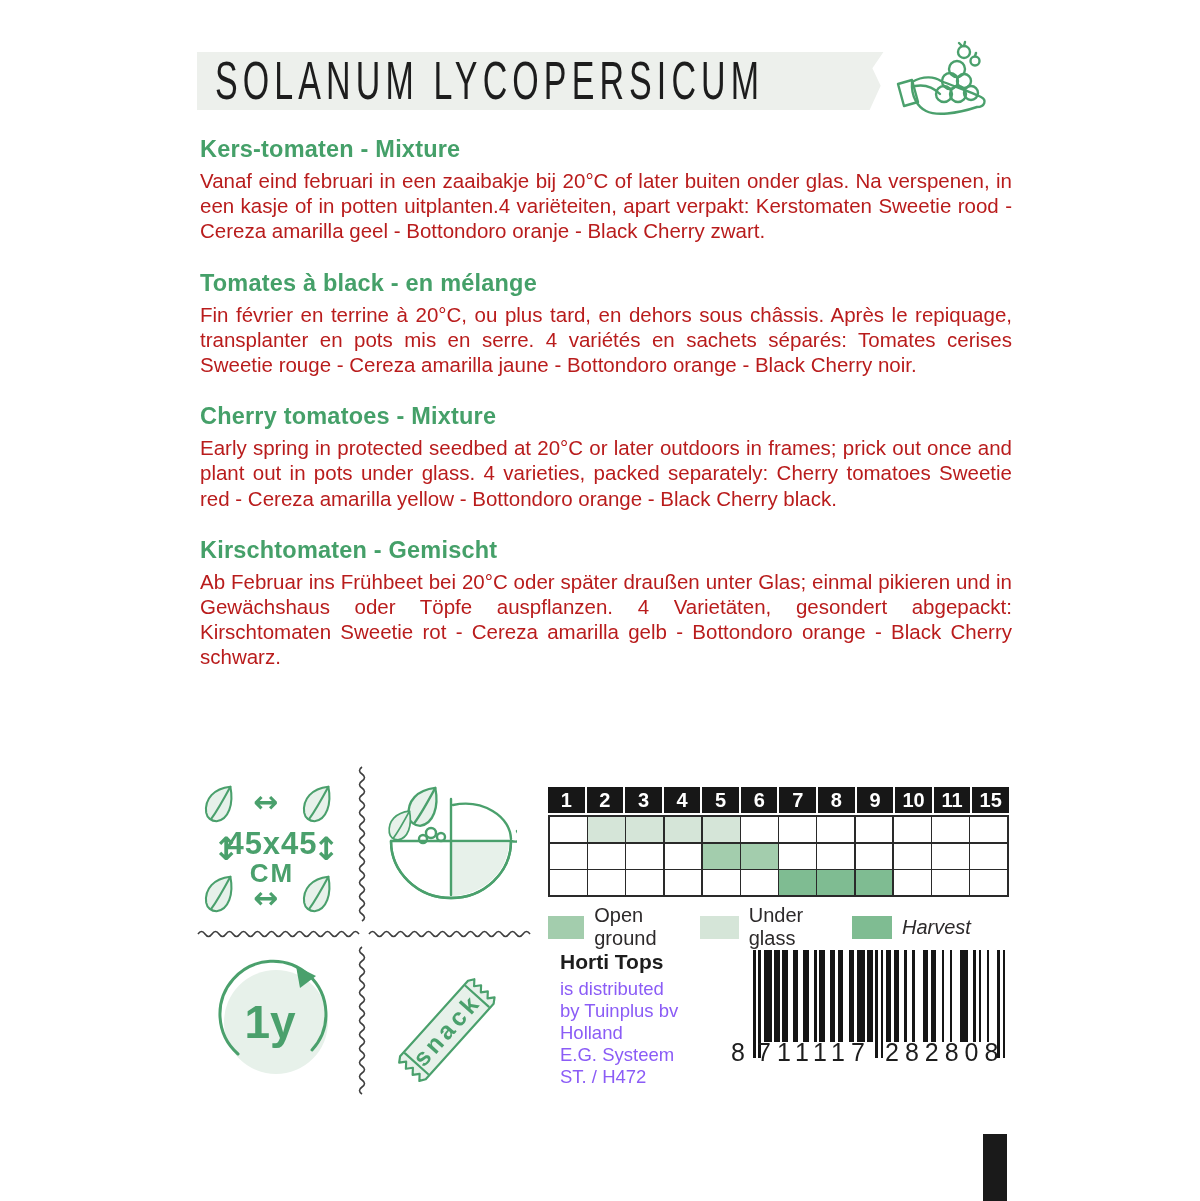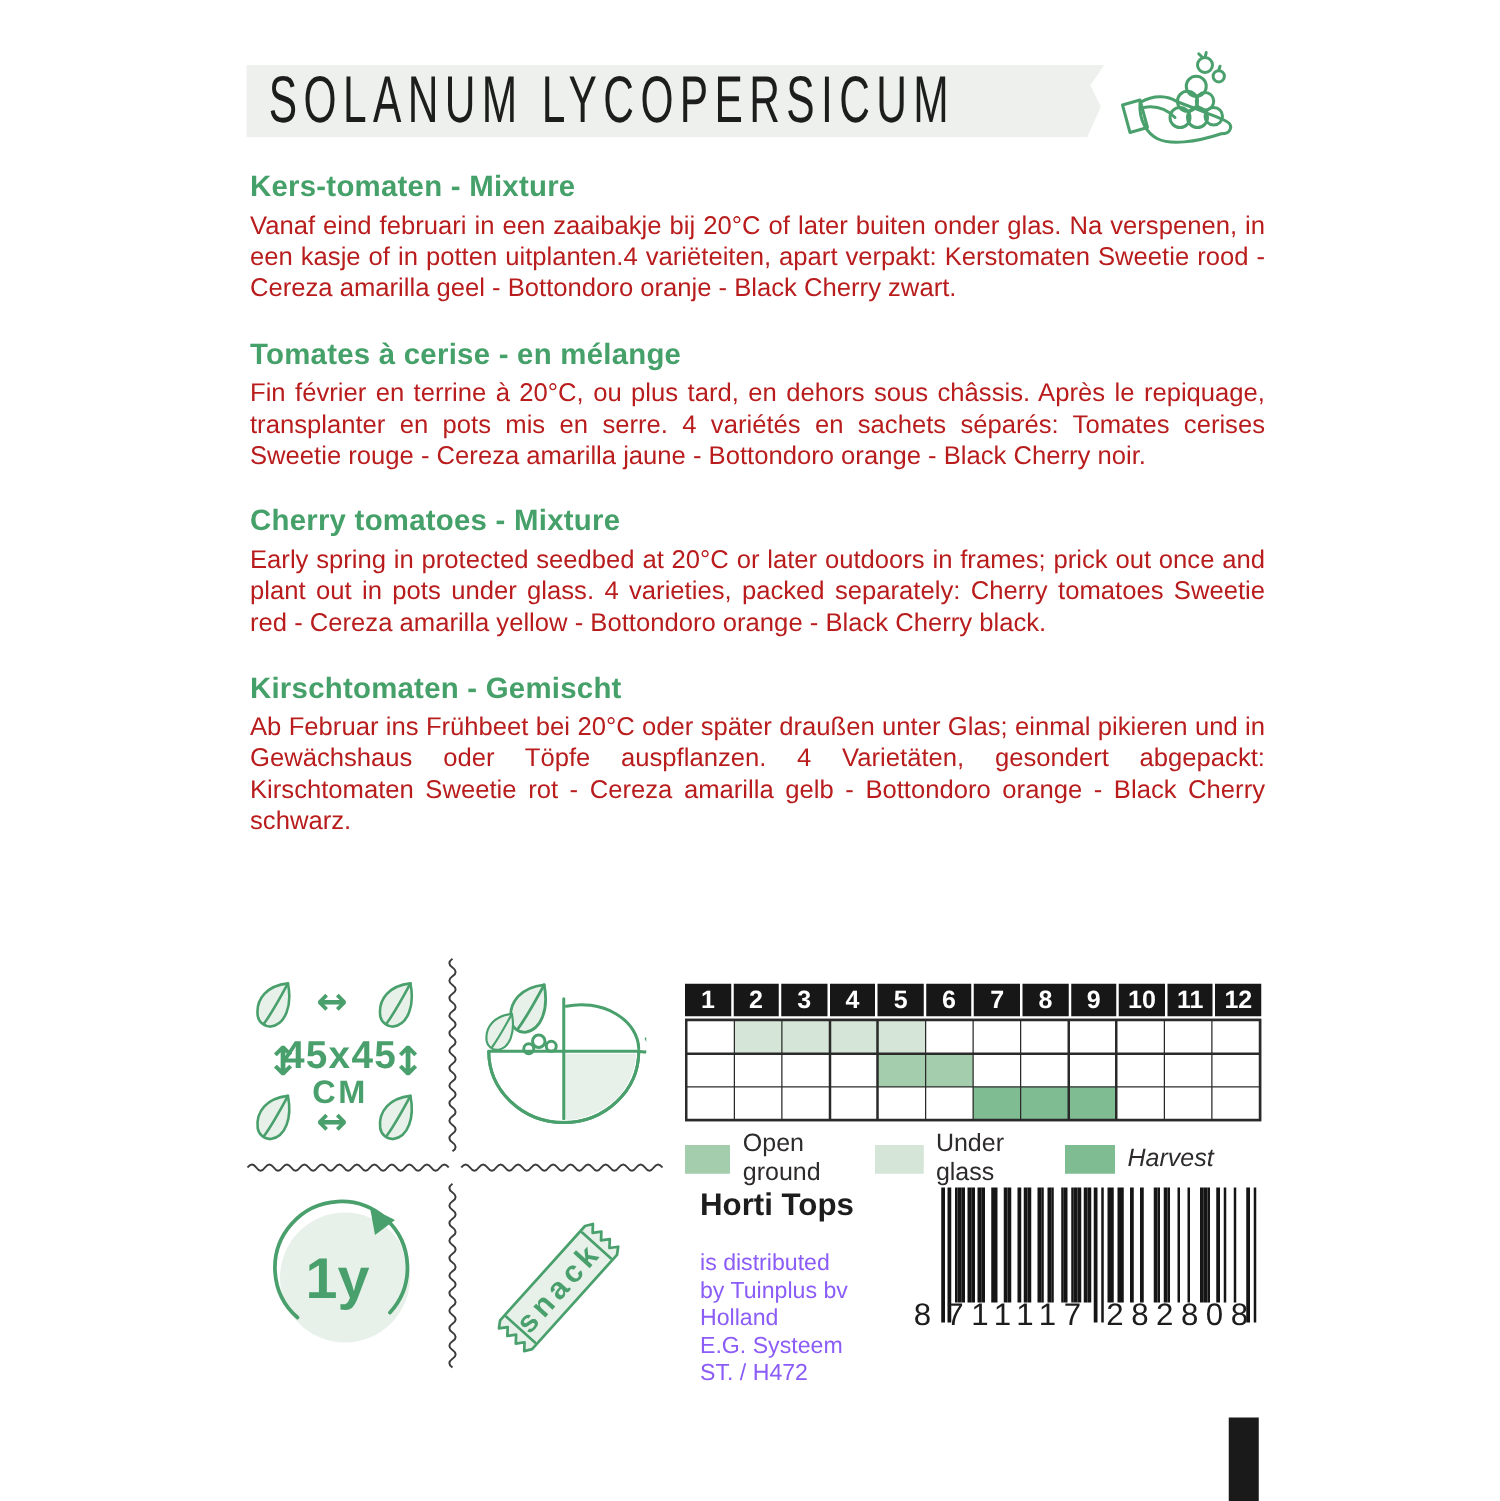--- a/index.html
+++ b/index.html
@@ -53,21 +53,21 @@
              text-align:center;height:26px;line-height:27px;}
   .cal-body{display:grid;grid-template-columns:repeat(12,1fr);grid-auto-rows:25px;
             background:#2a2a2a;gap:1.5px;border:2px solid #2a2a2a;margin-top:2px;}
   .cal-cell{background:#fff;}
   .cal-legend{display:flex;align-items:center;margin-top:7px;font-size:20px;color:#2d2a2b;}
   .legend-item{display:flex;align-items:center;}
   .legend-swatch{width:40px;height:23px;margin-right:10px;}
 
   
   .distributor{position:absolute;left:560px;top:950px;width:180px;}
-  .distributor .name{font-size:25px;font-weight:bold;color:#1d1d1d;margin-bottom:20px;}
+  .distributor .name{font-size:21px;font-weight:bold;color:#1d1d1d;margin-bottom:4px;}
   .distributor .line{font-size:18.5px;line-height:22px;color:#8b5cf6;}
 
   
   .barcode{position:absolute;left:753px;top:950px;width:252px;height:135px;}
   .bc-bars{position:absolute;left:0;top:0;width:252px;height:108px;display:flex;}
   .bc-mod{flex:1 1 0;height:92px;}
   .bc-mod.bar{background:#151515;}
   .bc-mod.guard{height:108px;}
   .bc-num{position:absolute;top:88px;font-size:25px;color:#1d1d1d;font-family:"Liberation Sans",sans-serif;}
   .bc-first{left:-22px;}
@@ -103,21 +103,21 @@
     <circle class="g-stroke" fill="#fff" cx="81" cy="21" r="4.5"></circle>
     <path class="g-stroke" d="M81 16 l1 -3"></path>
   </svg>
 
   <div class="sections">
     <div class="section">
       <h2>Kers-tomaten - Mixture</h2>
       <p>Vanaf eind februari in een zaaibakje bij 20°C of later buiten onder glas. Na verspenen, in een kasje of in potten uitplanten.4 variëteiten, apart verpakt: Kerstomaten Sweetie rood - Cereza amarilla geel - Bottondoro oranje - Black Cherry zwart.</p>
     </div>
     <div class="section">
-      <h2>Tomates à cerise - en mélange</h2>
+      <h2>Tomates à black - en mélange</h2>
       <p>Fin février en terrine à 20°C, ou plus tard, en dehors sous châssis. Après le repiquage, transplanter en pots mis en serre. 4 variétés en sachets séparés: Tomates cerises Sweetie rouge - Cereza amarilla jaune - Bottondoro orange - Black Cherry noir.</p>
     </div>
     <div class="section">
       <h2>Cherry tomatoes - Mixture</h2>
       <p>Early spring in protected seedbed at 20°C or later outdoors in frames; prick out once and plant out in pots under glass. 4 varieties, packed separately: Cherry tomatoes  Sweetie red - Cereza amarilla yellow - Bottondoro orange - Black Cherry black.</p>
     </div>
     <div class="section">
       <h2>Kirschtomaten - Gemischt</h2>
       <p>Ab Februar ins Frühbeet bei 20°C oder später draußen unter Glas; einmal pikieren und in Gewächshaus oder Töpfe auspflanzen. 4 Varietäten, gesondert abgepackt: Kirschtomaten  Sweetie rot - Cereza amarilla gelb - Bottondoro orange - Black Cherry schwarz.</p>
     </div>
@@ -204,21 +204,21 @@
         <div class="cal-month">2</div>
         <div class="cal-month">3</div>
         <div class="cal-month">4</div>
         <div class="cal-month">5</div>
         <div class="cal-month">6</div>
         <div class="cal-month">7</div>
         <div class="cal-month">8</div>
         <div class="cal-month">9</div>
         <div class="cal-month">10</div>
         <div class="cal-month">11</div>
-        <div class="cal-month">12</div>
+        <div class="cal-month">15</div>
       </div>
     <div class="cal-body" id="cal-body">
         <div class="cal-cell"></div>
         <div class="cal-cell" style="background: rgb(213, 229, 216);"></div>
         <div class="cal-cell" style="background: rgb(213, 229, 216);"></div>
         <div class="cal-cell" style="background: rgb(213, 229, 216);"></div>
         <div class="cal-cell" style="background: rgb(213, 229, 216);"></div>
         <div class="cal-cell"></div>
         <div class="cal-cell"></div>
         <div class="cal-cell"></div>

